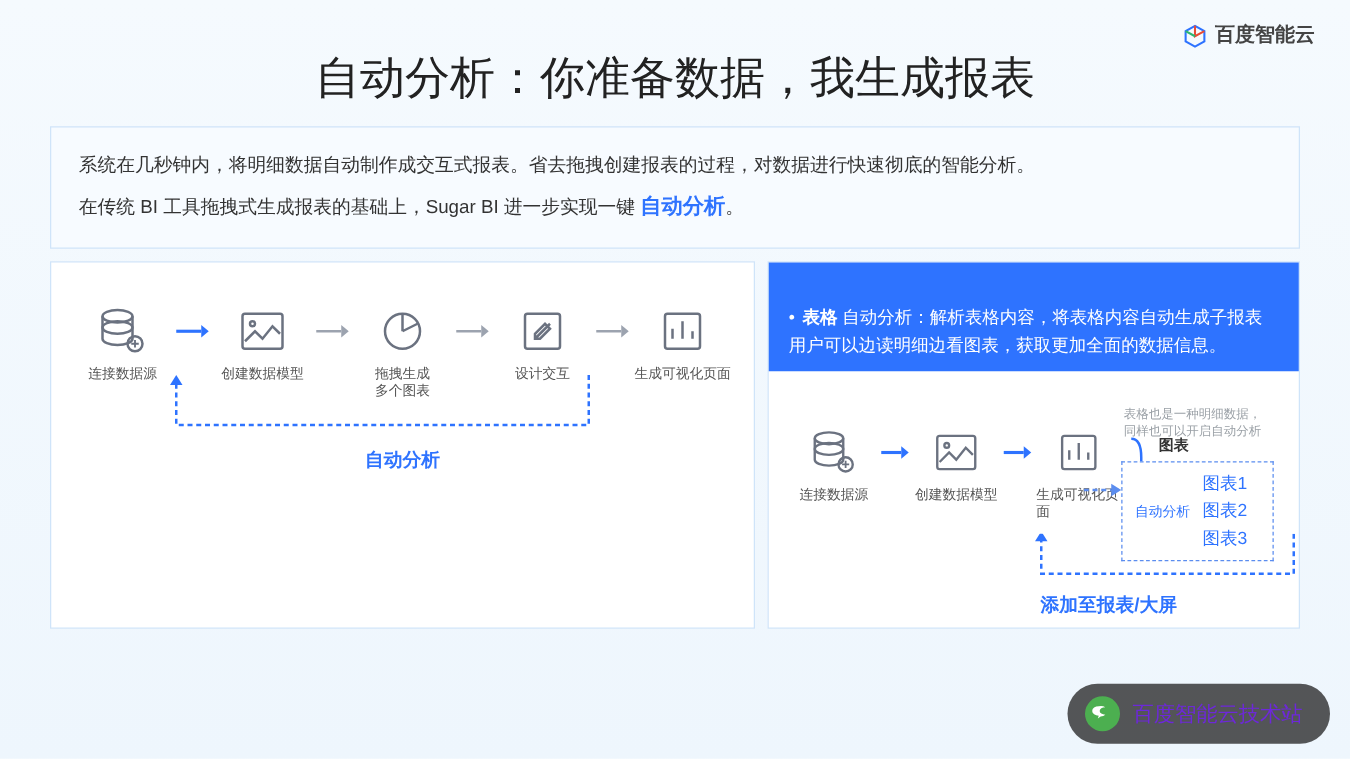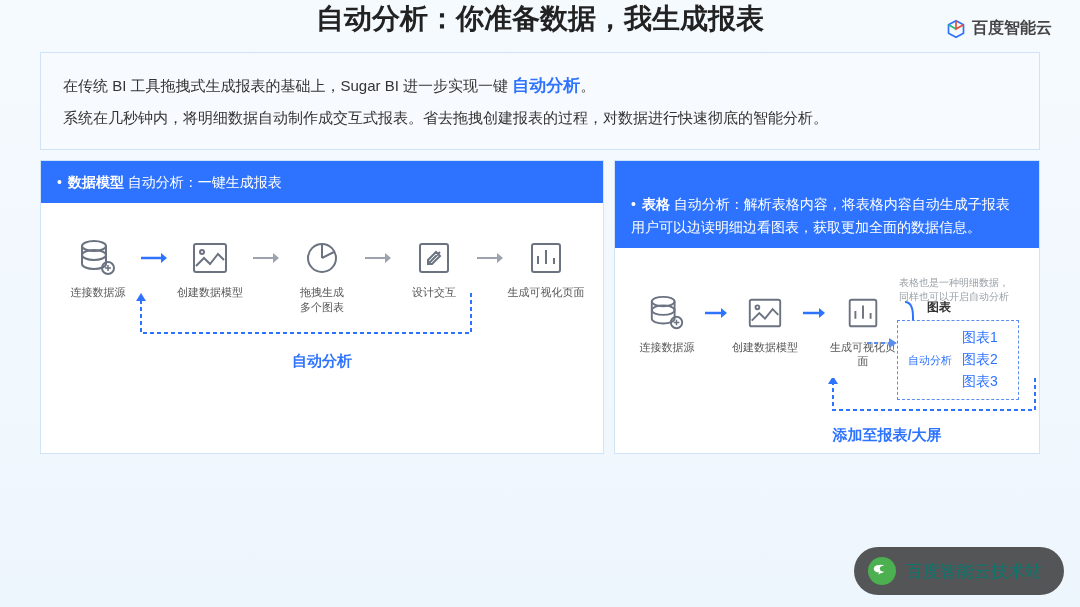--- a/index.html
+++ b/index.html
@@ -19,23 +19,24 @@
     display: flex;
     align-items: center;
     gap: 6px;
     font-size: 16px;
     font-weight: bold;
     color: #444;
     text-align: center;
   }
   .title {
     text-align: center;
-    font-size: 28px;
-    font-weight: bold;
+    font-size: 36px;
+    font-weight: normal;
     color: #222;
+    padding-top: 38px;
     padding-bottom: 14px;
   }
   .intro-box {
     margin: 0 40px 10px 40px;
     border: 1px solid #cfe4f9;
     background: #f7fbff;
     padding: 16px 22px;
     font-size: 15px;
     line-height: 2;
     color: #333;
@@ -76,21 +77,20 @@
     display: flex;
     align-items: flex-start;
     justify-content: space-between;
     gap: 4px;
   }
   .step {
     display: flex;
     flex-direction: column;
     align-items: center;
     width: 78px;
-    text-align: center;
   }
   .step-icon {
     width: 42px;
     height: 42px;
     display: flex;
     align-items: center;
     justify-content: center;
     color: #6b7280;
   }
   .step-label {
@@ -164,21 +164,21 @@
     font-weight: bold;
     font-size: 15px;
     margin-top: 38px;
   }
   
   .wm {
     position: absolute;
     right: 16px;
     bottom: 12px;
     background: rgba(40,40,40,0.78);
-    color: #0f766e;
+    color: #6d28d9;
     font-size: 17px;
     padding: 10px 22px 10px 14px;
     border-radius: 26px;
     display: flex;
     align-items: center;
     gap: 10px;
   }
   .wm-circle {
     width: 28px;
     height: 28px;
@@ -199,32 +199,29 @@
     <path d="M12 2 L21 7 L21 17 L12 22 L3 17 L3 7 Z" fill="none" stroke="#2e73ff" stroke-width="2"></path>
     <path d="M12 2 L12 12 L21 7" fill="none" stroke="#e94b35" stroke-width="2"></path>
     <path d="M12 12 L3 7" fill="none" stroke="#2bb673" stroke-width="2"></path>
   </svg>
   <span>百度智能云</span>
 </div>
 
 <h1 class="title">自动分析：你准备数据，我生成报表</h1>
 
 <div class="intro-box">
+  <div>系统在几秒钟内，将明细数据自动制作成交互式报表。省去拖拽创建报表的过程，对数据进行快速彻底的智能分析。</div>
   <div>
     <span>在传统 BI 工具拖拽式生成报表的基础上，Sugar BI 进一步实现一键 </span><span class="highlight">自动分析</span><span>。</span>
   </div>
-  <div>系统在几秒钟内，将明细数据自动制作成交互式报表。省去拖拽创建报表的过程，对数据进行快速彻底的智能分析。</div>
 </div>
 
 <div class="columns">
 
   <div class="col">
-    <div class="col-header">
-      <span class="bullet">•</span><span class="bold">数据模型</span><span> 自动分析：一键生成报表</span>
-    </div>
     <div class="col-body">
       <div class="flow">
 
         <div class="step">
           <div class="step-icon">
             <svg width="40" height="40" viewBox="0 0 40 40" fill="none" stroke="#6b7280" stroke-width="2">
               <ellipse cx="16" cy="8" rx="12" ry="5"></ellipse>
               <path d="M4 8 V26 a12 5 0 0 0 24 0 V8"></path>
               <ellipse cx="16" cy="17" rx="12" ry="5"></ellipse>
               <circle cx="30" cy="30" r="6"></circle>

